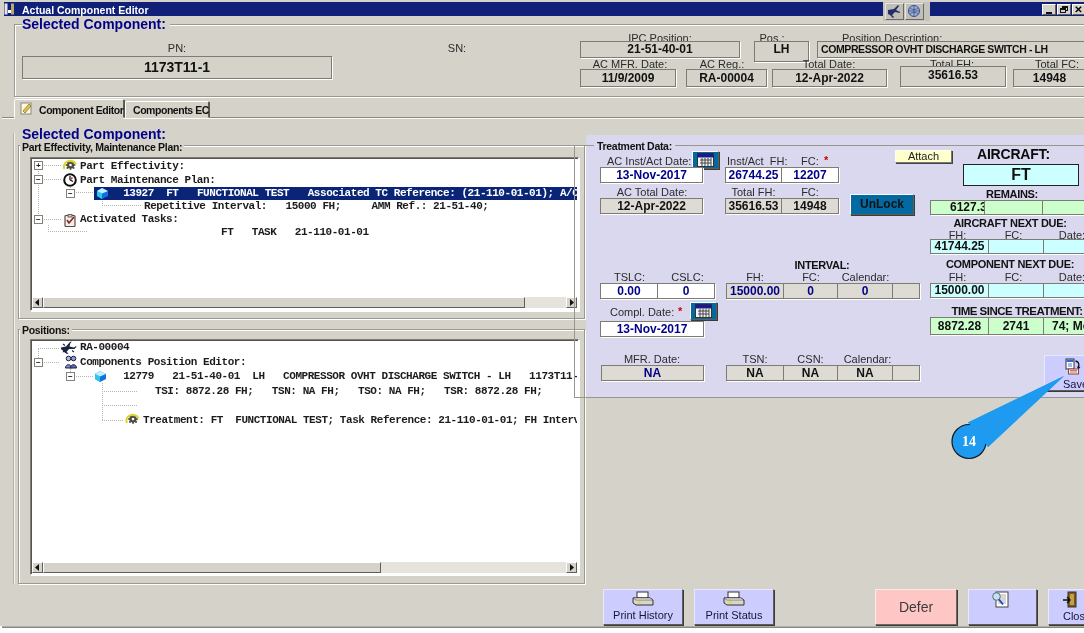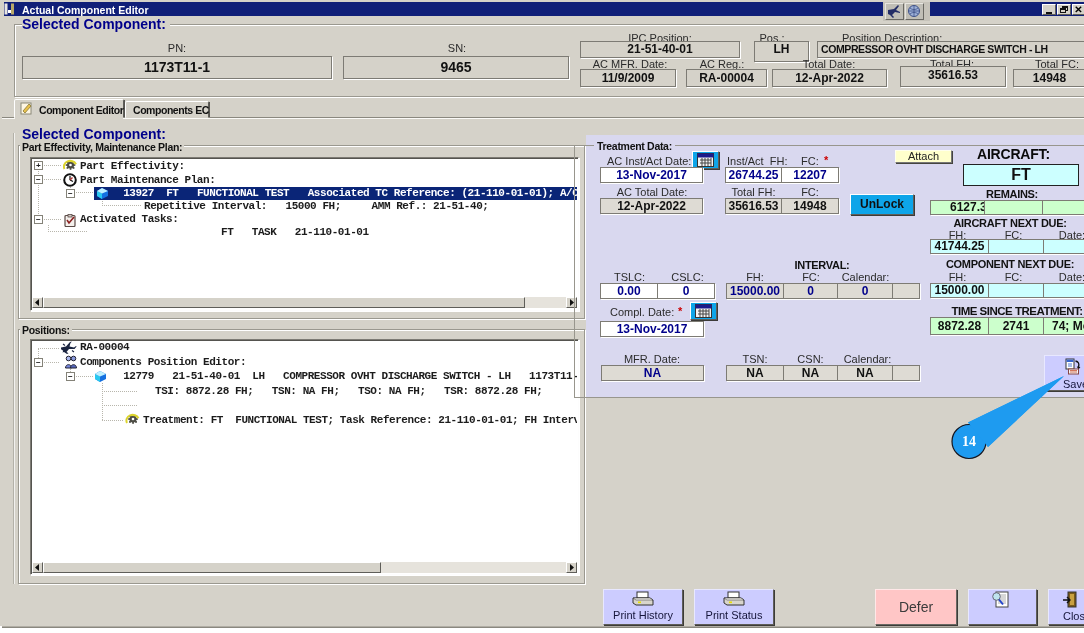--- a/index.html
+++ b/index.html
@@ -8,21 +8,21 @@
 #win { position:absolute; left:0; top:0; width:1084px; height:626px; background:#d5d2c9; border-left:2px solid #d5d2c9; border-top:2px solid #d5d2c9; will-change:transform; }
 .abs { position:absolute; }
 .lbl { position:absolute; font-size:11px; color:#2b2b2b; white-space:nowrap; }
 .lblc { position:absolute; font-size:11px; color:#2b2b2b; white-space:nowrap; text-align:center; }
 .fld { position:absolute; border:1px solid #7d7b74; box-shadow:1px 1px 0 #ffffff; background:#d5d2c9; text-align:center; font-weight:bold; white-space:nowrap; overflow:hidden; }
 .fw { background:#ffffff; color:#00008b; }
 .fg { background:#dedbd4; color:#111111; }
 .fgn { background:#dedbd4; color:#00008b; }
 .cyan { background:#ccffff; color:#101010; }
 .green { background:#ccffcc; color:#101010; }
-.btn { position:absolute; background:#0ea5e9; border:1px solid; border-color:#ffffff #5f5e59 #5f5e59 #ffffff; box-shadow:1px 1px 0 #3c3b38; text-align:center; font-weight:bold; }
+.btn { position:absolute; background:#0369a1; border:1px solid; border-color:#ffffff #5f5e59 #5f5e59 #ffffff; box-shadow:1px 1px 0 #3c3b38; text-align:center; font-weight:bold; }
 .lavbtn { position:absolute; background:#ccccff; border:1px solid; border-color:#e8e8ff #5f5e59 #5f5e59 #e8e8ff; box-shadow:1px 1px 0 #3c3b38; text-align:center; }
 .grp { position:absolute; border:1px solid #9a988f; box-shadow:inset 1px 1px 0 #ffffff, 1px 1px 0 #ffffff; }
 .grplbl { position:absolute; font-size:10.5px; font-weight:bold; color:#111111; background:#d5d2c9; padding:0 2px; white-space:nowrap; letter-spacing:-0.3px; }
 .hdr { position:absolute; font-size:11px; font-weight:bold; color:#111111; white-space:nowrap; text-align:center; letter-spacing:-0.3px; }
 .tree { position:absolute; background:#ffffff; border:1px solid; border-color:#7d7b74 #fdfdfd #fdfdfd #7d7b74; box-shadow:inset 1px 1px 0 #55544f, 1px 1px 0 #ffffff; }
 .trow { position:absolute; font-family:"Liberation Mono", monospace; font-size:11px; font-weight:bold; color:#1c1c1c; white-space:nowrap; letter-spacing:-0.45px; }
 .texp { position:absolute; width:9px; height:9px; background:#ffffff; border:1px solid #848278; font-size:8px; line-height:7px; text-align:center; color:#222; font-family:"Liberation Mono",monospace; font-weight:bold; }
 .dotH { position:absolute; height:1px; background-image:linear-gradient(to right,#b8b6ac 1px, transparent 1px); background-size:2px 1px; }
 .dotV { position:absolute; width:1px; background-image:linear-gradient(#b8b6ac 1px, transparent 1px); background-size:1px 2px; }
 .sb { position:absolute; background:#e6e3dc; }
@@ -61,21 +61,20 @@
  <div class="abs" style="left:2px;top:3px;width:6px;height:5px;border:1px solid #111;border-top-width:2px;background:#d5d2c9;"></div>
 </div>
 <div class="abs" style="left:1070px;top:2px;width:13px;height:11px;background:#d5d2c9;border:1px solid;border-color:#ffffff #5f5e59 #5f5e59 #ffffff;font-size:10px;font-weight:bold;line-height:9px;text-align:center;">✕</div>
 
 <div class="abs" style="left:20px;top:14px;font-size:14px;font-weight:bold;color:#00008b;background:#d5d2c9;padding-right:4px;z-index:2;">Selected Component:</div>
 <div class="grp" style="left:12px;top:22px;width:1077px;height:73px;"></div>
 
 <div class="lblc" style="left:125px;top:40px;width:100px;">PN:</div>
 <div class="fld" style="left:20px;top:54px;width:310px;height:23px;font-size:14px;line-height:21px;color:#111;">1173T11-1</div>
 <div class="lblc" style="left:405px;top:40px;width:100px;">SN:</div>
-<div class="fld" style="left:341px;top:54px;width:226px;height:23px;font-size:14px;line-height:21px;color:#111;">9465</div>
 
 <div class="lblc" style="left:608px;top:30px;width:100px;">IPC Position:</div>
 <div class="fld" style="left:578px;top:39px;width:160px;height:17px;font-size:12px;line-height:15px;color:#111;">21-51-40-01</div>
 <div class="lblc" style="left:730px;top:30px;width:80px;">Pos.:</div>
 <div class="fld" style="left:752px;top:39px;width:55px;height:21px;font-size:12px;line-height:15px;color:#111;">LH</div>
 <div class="lblc" style="left:840px;top:30px;width:100px;">Position Description:</div>
 <div class="fld" style="left:815px;top:39px;width:270px;height:17px;font-size:10.5px;line-height:15px;color:#111;letter-spacing:-0.4px;text-align:left;padding-left:3px;">COMPRESSOR OVHT DISCHARGE SWITCH - LH</div>
 
 <div class="lblc" style="left:578px;top:56px;width:100px;">AC MFR. Date:</div>
 <div class="lblc" style="left:680px;top:56px;width:80px;">AC Reg.:</div>

